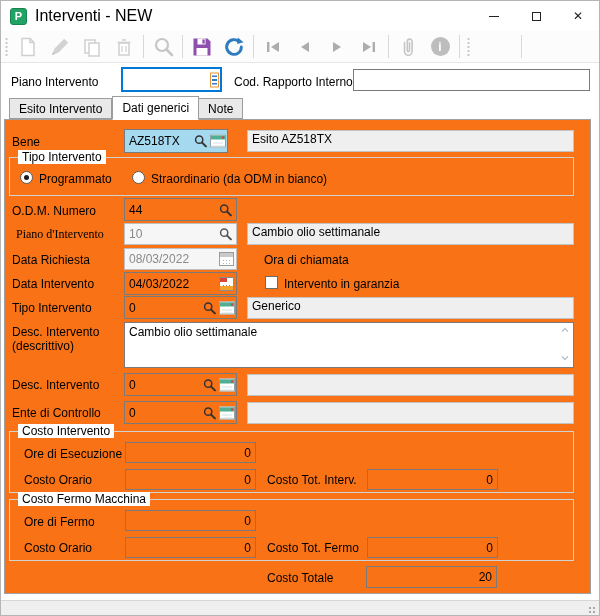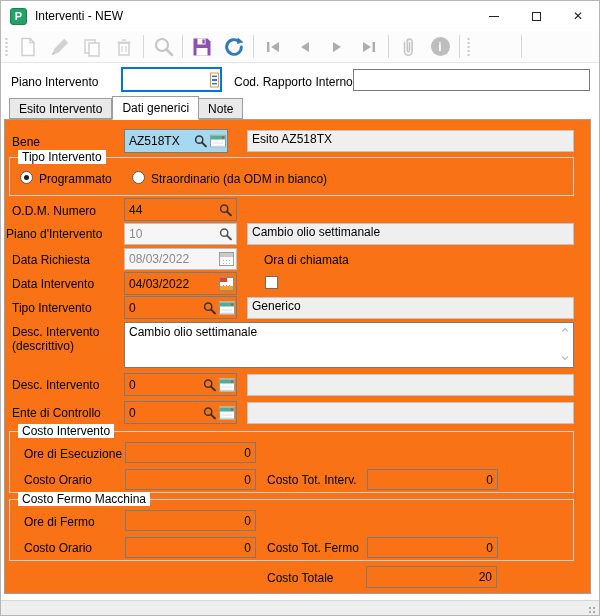--- a/index.html
+++ b/index.html
@@ -3,21 +3,21 @@
 <meta charset="utf-8">
 <style>
   * { margin:0; padding:0; box-sizing:border-box; }
   html,body { background:#ffffff; }
   body { font-family:"Liberation Sans", sans-serif; font-size:12px; color:#000; }
   .window { position:relative; width:600px; height:616px; background:#fff; border:1px solid #b5b5b5; overflow:hidden; }
 
   
   .titlebar { position:absolute; left:0; top:0; width:100%; height:30px; background:#fff; display:flex; align-items:center; }
   .app-icon { width:17px; height:17px; margin-left:9px; background:#21a366; border:1px solid #17834f; border-radius:3px; color:#fff; font-weight:bold; font-size:11px; display:flex; align-items:center; justify-content:center; }
-  .title-text { margin-left:8px; font-size:12px; color:#000; }
+  .title-text { margin-left:8px; font-size:16px; color:#000; }
   .winbtns { position:absolute; right:0; top:0; height:30px; display:flex; }
   .winbtn { width:42px; height:30px; display:flex; align-items:center; justify-content:center; cursor:default; }
   .glyph-min { width:10px; height:1px; background:#222; display:block; }
   .glyph-max { width:9px; height:9px; border:1px solid #222; display:block; }
   .glyph-close { font-size:12px; color:#222; }
 
   
   .toolbar { position:absolute; left:0; top:30px; width:100%; height:32px; background:#fcfcfc; border-bottom:1px solid #e6e6e6; display:flex; align-items:center; }
   .grip { width:5px; height:22px; margin:0 3px; background-image:radial-gradient(#c9c9c9 1px, transparent 1.2px); background-size:4px 4px; background-position:center; }
   .tbtn { width:26px; height:26px; margin:0 3px; display:flex; align-items:center; justify-content:center; }
@@ -242,21 +242,21 @@
 
     <div class="lbl" style="left:7px; top:84px;">O.D.M. Numero</div>
     <div class="fieldwrap" style="left:119px; top:78px; width:113px; height:23px;">
       <input value="44" style="">
       <svg class="mag solo" viewBox="0 0 13 13">
           <circle cx="5.2" cy="5.2" r="3.6" fill="none" stroke="#333" stroke-width="1.5"></circle>
           <line x1="8" y1="8" x2="12" y2="12" stroke="#333" stroke-width="1.8" stroke-linecap="round"></line>
         </svg>
     </div>
 
-    <div class="lbl" style="left:1px; top:107px;">Piano d'Intervento</div>
+    <div class="lbl" style="left:11px; top:107px;font-family:Liberation Serif, serif;">Piano d'Intervento</div>
     <div class="fieldwrap dis" style="left:119px; top:103px; width:113px; height:22px;">
       <input disabled="" value="10" style="">
       <svg class="mag solo" viewBox="0 0 13 13">
           <circle cx="5.2" cy="5.2" r="3.6" fill="none" stroke="#555" stroke-width="1.5"></circle>
           <line x1="8" y1="8" x2="12" y2="12" stroke="#555" stroke-width="1.8" stroke-linecap="round"></line>
         </svg>
     </div>
     <div class="ro" style="left:242px; top:103px; width:327px; height:22px;">Cambio olio settimanale</div>
 
     <div class="lbl" style="left:7px; top:133px;">Data Richiesta</div>
@@ -272,20 +272,21 @@
     <div class="lbl" style="left:7px; top:157px;">Data Intervento</div>
     <div class="fieldwrap" style="left:119px; top:152px; width:113px; height:23px;">
       <input value="04/03/2022" style="">
       <span class="cal color">
           <span class="hd"></span>
           <span class="grid"></span>
           <span class="bot"></span>
         </span>
     </div>
     <span class="checkbox" style="left:260px; top:156px;"></span>
+    <div class="lbl" style="left:279px; top:157px;">Intervento in garanzia</div>
 
     <div class="lbl" style="left:7px; top:181px;">Tipo Intervento</div>
     <div class="fieldwrap" style="left:119px; top:176px; width:113px; height:23px;">
       <input value="0" style="">
       <svg class="mag" viewBox="0 0 13 13">
           <circle cx="5.2" cy="5.2" r="3.6" fill="none" stroke="#333" stroke-width="1.5"></circle>
           <line x1="8" y1="8" x2="12" y2="12" stroke="#333" stroke-width="1.8" stroke-linecap="round"></line>
         </svg>
       <span class="formbtn">
           <span class="hd"></span>

